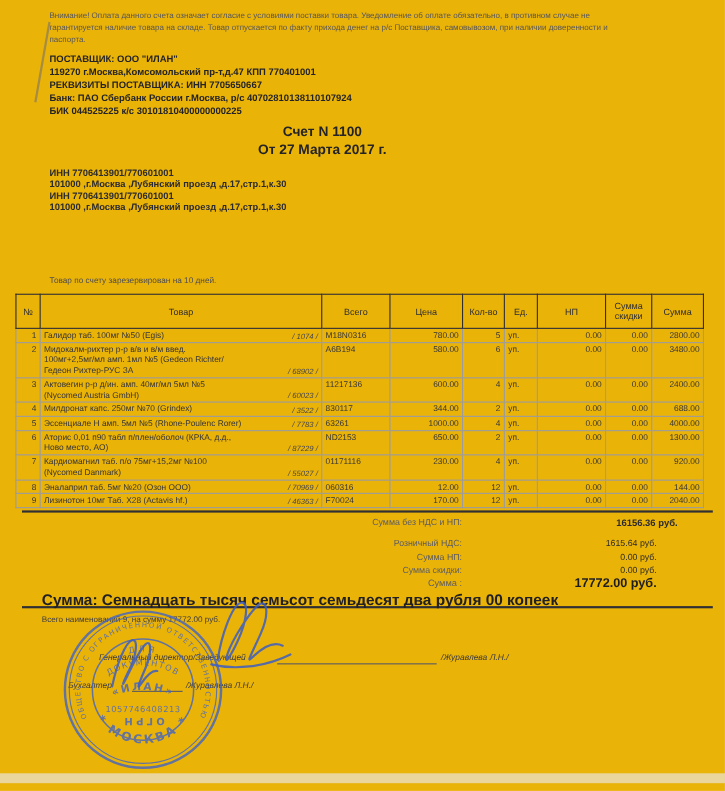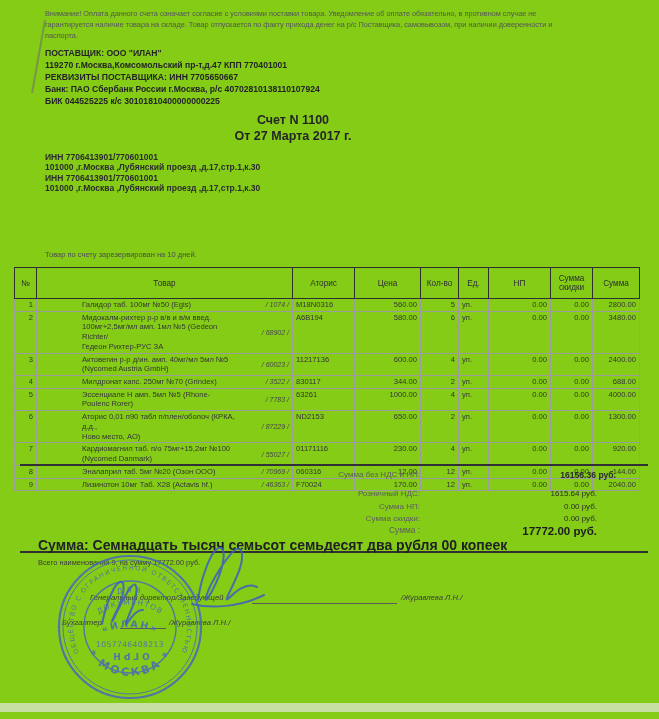--- a/index.html
+++ b/index.html
@@ -1,38 +1,38 @@
 <!DOCTYPE html>
 <html><head>
 <meta charset="utf-8">
 <style>
   html,body{margin:0;padding:0;}
   body{width:659px;height:719px;background:#f4f4f5;font-family:"Liberation Sans",sans-serif;}
-  .page{position:relative;width:659px;height:719px;background:#84cc16;overflow:hidden;color:#333;}
+  .page{position:relative;width:659px;height:719px;background:#eab308;overflow:hidden;color:#333;}
 
   .notice{position:absolute;left:45px;top:9px;width:590px;font-size:7.3px;line-height:1.5;color:#55555c;white-space:pre-line;}
   .scan-diag{position:absolute;left:44px;top:20px;width:1.5px;height:74px;background:#6c6c72;opacity:.55;transform:rotate(10deg);transform-origin:top center;}
 
   .supplier{position:absolute;left:45px;top:47px;font-size:8.6px;font-weight:bold;color:#242428;line-height:12px;}
 
   .title-wrap{position:absolute;left:0;top:112px;width:586px;text-align:center;font-weight:bold;color:#242428;}
   .title-wrap .t1{font-size:12.5px;line-height:16px;}
   .title-wrap .t2{font-size:12.5px;line-height:17px;}
 
   .parties{position:absolute;left:45px;top:152px;font-size:8.5px;font-weight:600;color:#2b2b30;line-height:10.3px;width:580px;}
 
   .reserve{position:absolute;left:45px;top:250px;font-size:7.5px;color:#4c4c52;}
 
   table.inv{position:absolute;left:14px;top:267px;width:625px;border-collapse:collapse;table-layout:fixed;}
   table.inv th{border:1.5px solid #2e2e33;font-size:8.2px;font-weight:normal;color:#2e2e33;text-align:center;padding:3px 1px;height:24px;}
   table.inv td{border:1px solid #9b9ba1;font-size:7.6px;color:#343439;padding:1px 3px;vertical-align:top;}
   table.inv{border:1.5px solid #55555c;}
   td.c-num{text-align:right;font-size:7px;padding-right:2px;}
   td.c-name{padding:1px 2px 1px 4px;}
-  .name-flex{display:flex;align-items:center;margin-left:42px;}
+  .name-flex{display:flex;align-items:flex-end;}
   .cell-name-text{flex:1;white-space:pre-line;line-height:1.28;}
   .cell-code{font-style:italic;font-size:7px;color:#46464c;white-space:nowrap;padding-left:3px;min-width:50px;text-align:right;}
   td.c-series{font-size:7.4px;}
   td.c-right{text-align:right;}
   td.c-unit{text-align:left;padding-left:5px;}
 
   .hline{position:absolute;left:20px;width:628px;height:2px;background:#2f2f34;}
   .hline1{top:464px;} .hline2{top:551px;}
 
   .total-row{position:absolute;left:0;width:659px;display:flex;}
@@ -100,41 +100,41 @@
         <col style="width:38px">
         <col style="width:30px">
       <col style="width:62px">
         <col style="width:42px">
         <col style="width:47px">
     </colgroup>
     <thead>
       <tr>
         <th>№</th>
         <th>Товар</th>
-        <th>Аторис</th>
+        <th>Всего</th>
         <th>Цена</th>
         <th>Кол-во</th>
         <th>Ед.</th>
         <th>НП</th>
         <th>Сумма скидки</th>
         <th>Сумма</th>
       </tr>
     </thead>
     <tbody>
 
     <tr>
         <td class="c-num">1</td>
         <td class="c-name">
           <div class="name-flex">
             <div class="cell-name-text">Галидор таб. 100мг №50 (Egis)</div>
             <div class="cell-code">/ 1074 /</div>
           </div>
         </td>
         <td class="c-series">M18N0316</td>
-        <td class="c-right">560.00</td>
+        <td class="c-right">780.00</td>
         <td class="c-right">5</td>
         <td class="c-unit">уп.</td>
         <td class="c-right">0.00</td>
         <td class="c-right">0.00</td>
         <td class="c-right">2800.00</td>
       </tr>
         <tr>
         <td class="c-num">2</td>
         <td class="c-name">
           <div class="name-flex">

